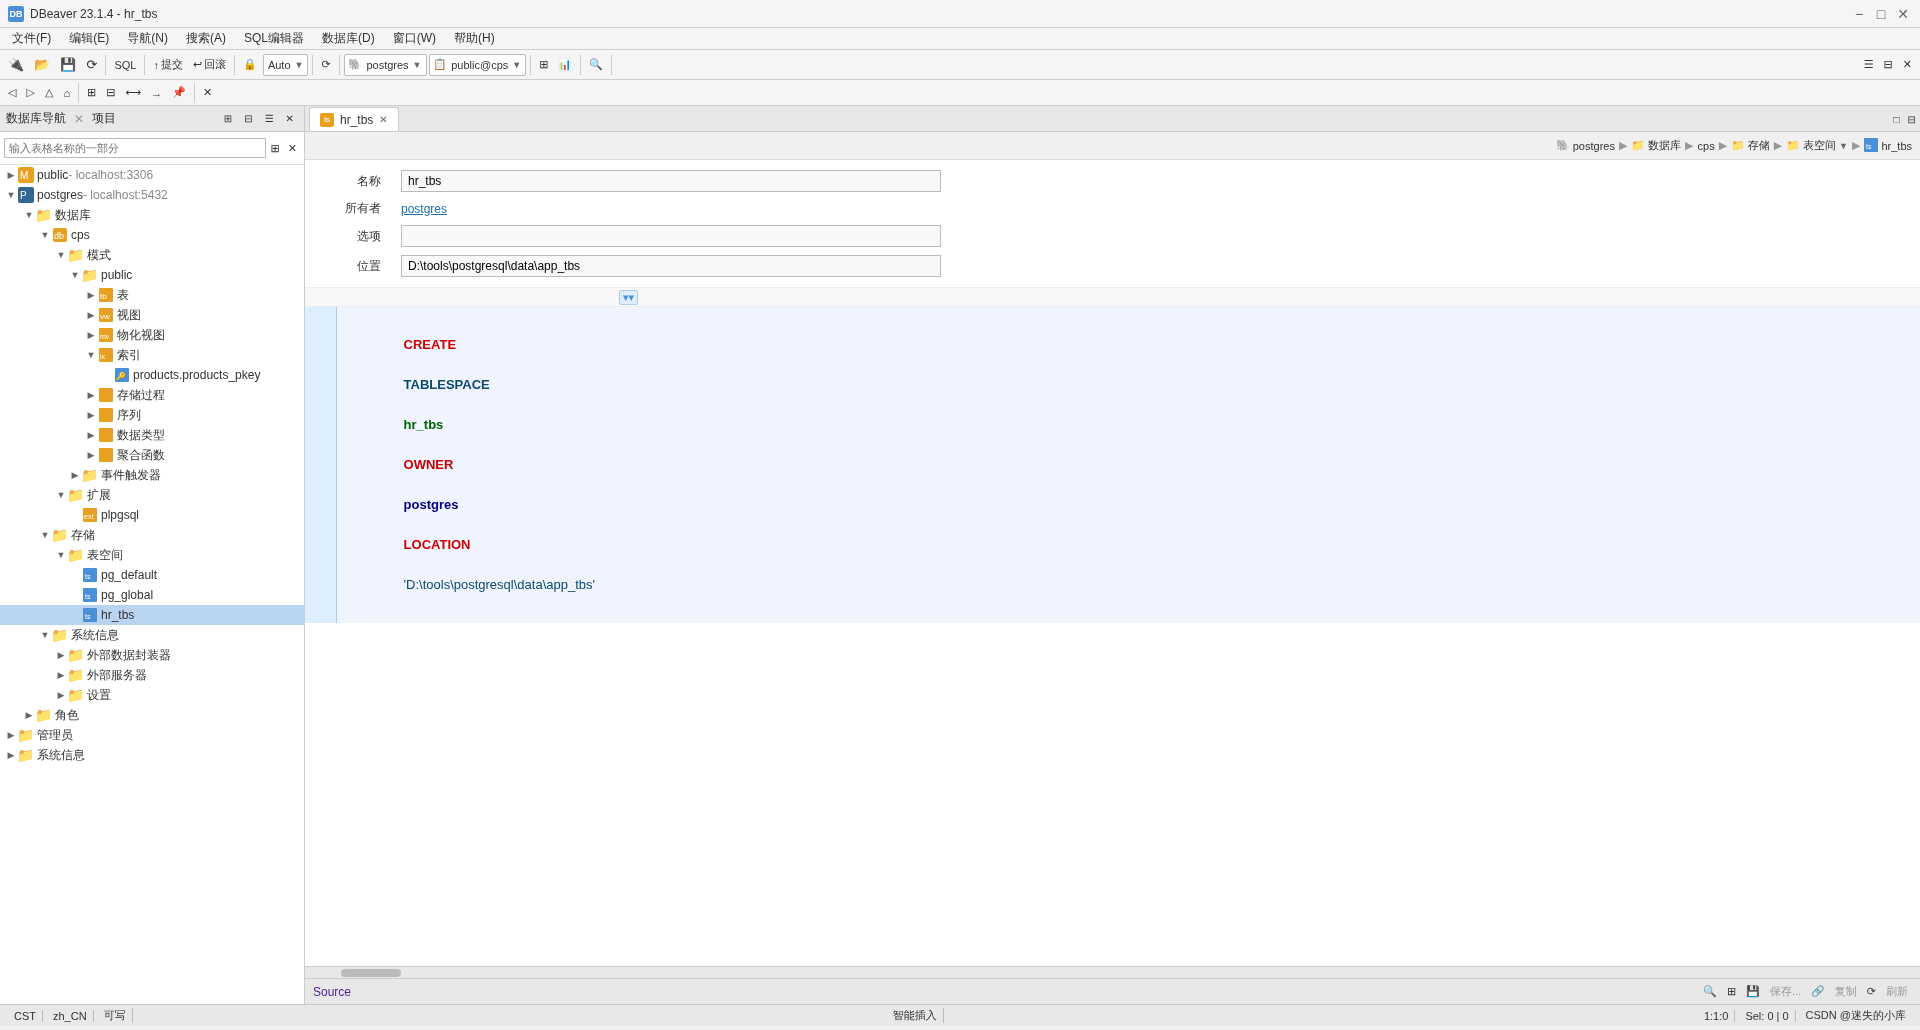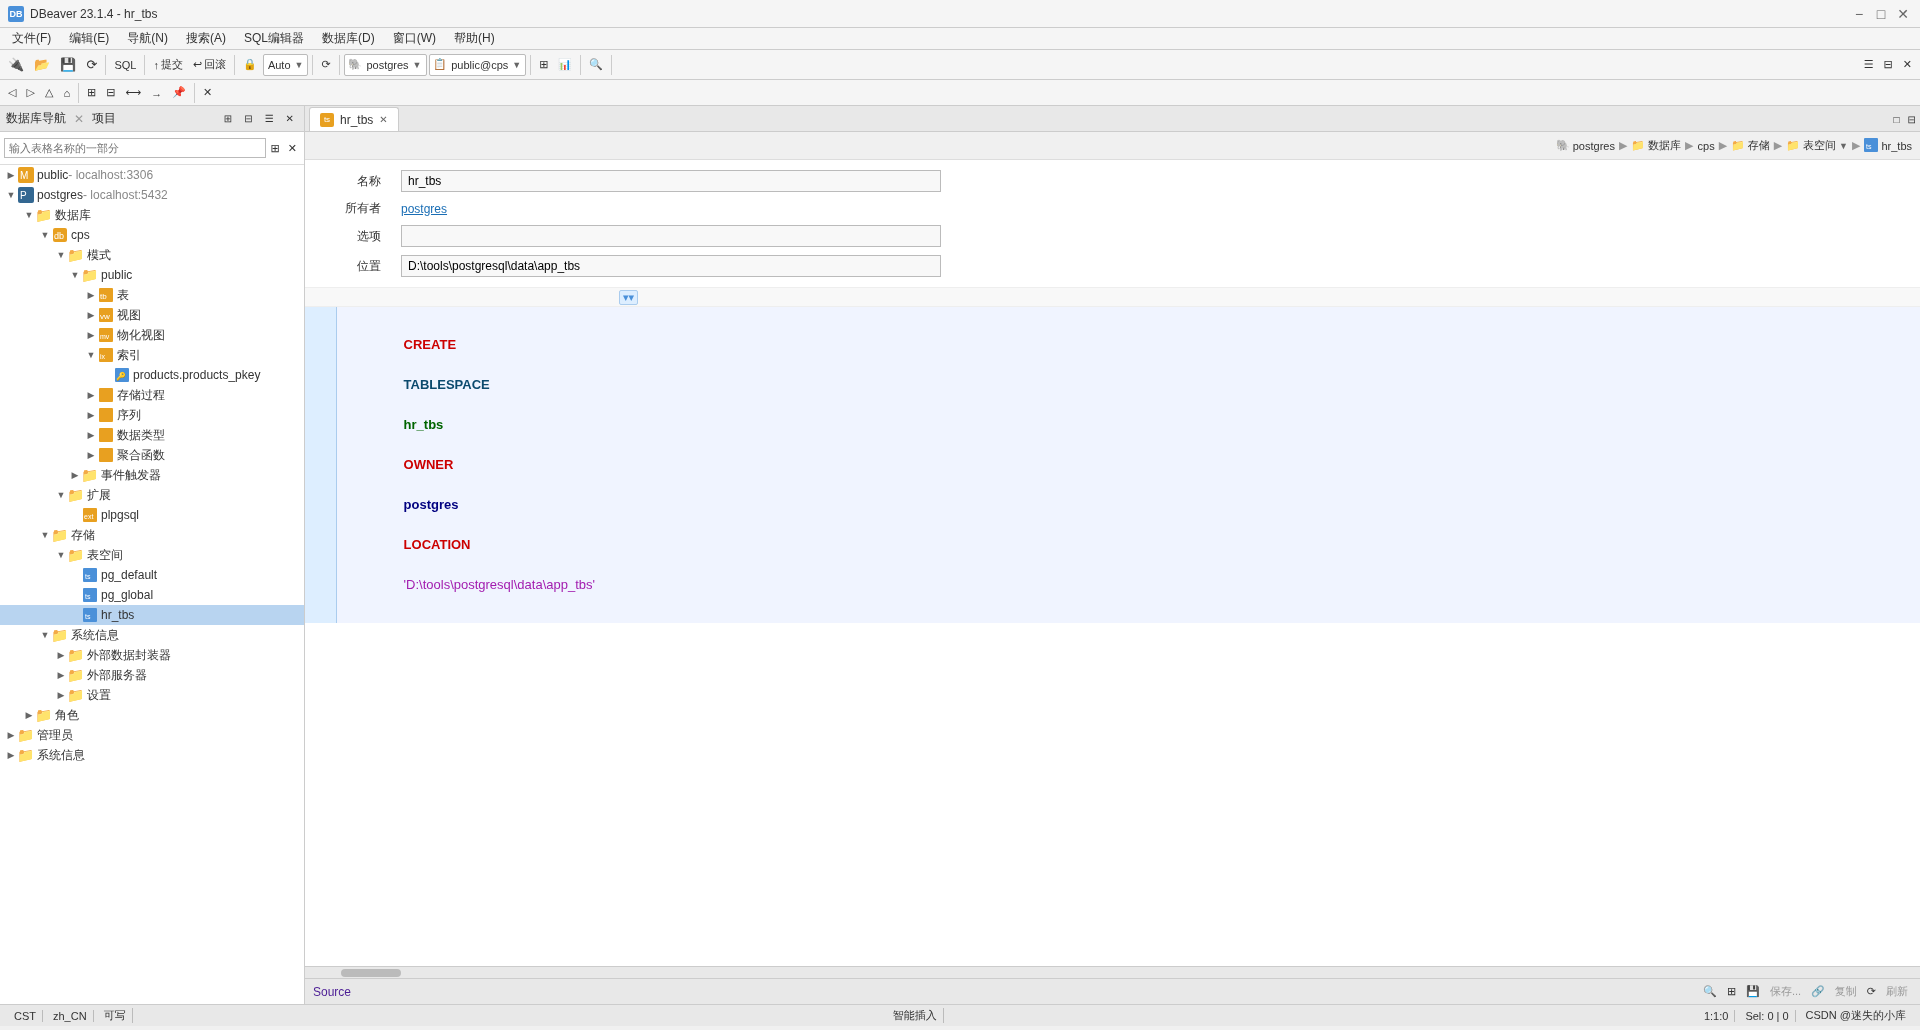--- a/index.html
+++ b/index.html
@@ -349,21 +349,21 @@
       font-size: 13px;
       line-height: 20px;
       white-space: pre;
     }
     .kw-create { color: #cc0000; font-weight: bold; }
     .kw-keyword { color: #0c4a6e; font-weight: bold; }
     .kw-name { color: #006400; font-weight: bold; }
     .kw-owner { color: #cc0000; font-weight: bold; }
     .kw-postgres { color: #000080; font-weight: bold; }
     .kw-location { color: #cc0000; font-weight: bold; }
-    .kw-string { color: #a21caf; }
+    .kw-string { color: #0c4a6e; }
 
     
     .source-scroll {
       flex: 1;
       overflow: auto;
       background: white;
     }
 
     
     .bottom-bar {

